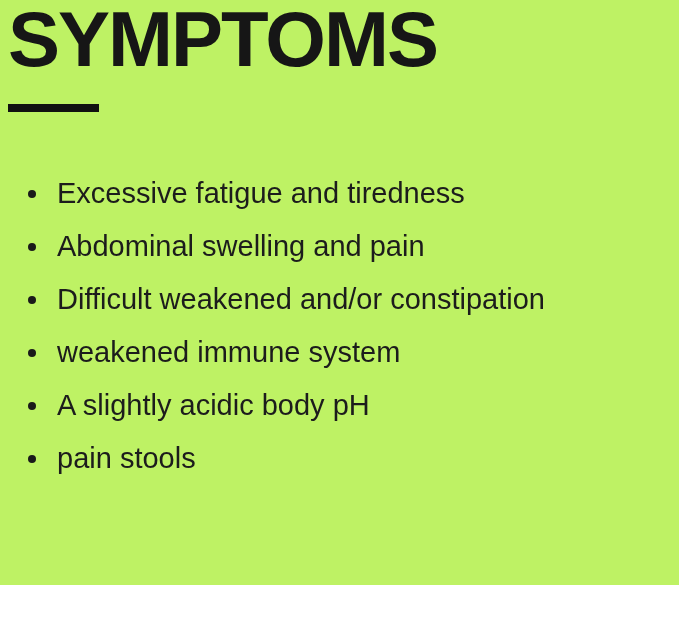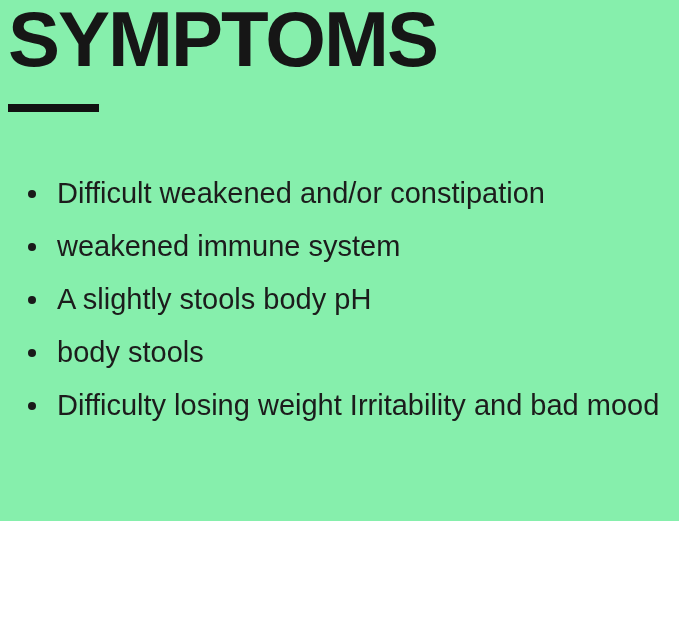--- a/index.html
+++ b/index.html
@@ -3,22 +3,22 @@
 <meta charset="utf-8">
 <style>
   html, body {
     margin: 0;
     padding: 0;
     background: #ffffff;
   }
   .page {
     position: relative;
     width: 679px;
-    height: 521px;
-    background: #86efac;
+    height: 585px;
+    background: #bef264;
     overflow: hidden;
     font-family: "Liberation Sans", sans-serif;
     box-sizing: border-box;
   }
   .page-title {
     margin: 0 0 0 8px;
     padding-top: 0;
     font-size: 78px;
     line-height: 1.0;
     font-weight: 800;
@@ -61,32 +61,36 @@
 </head>
 <body>
 
 <div class="page">
   <h1 class="page-title">SYMPTOMS</h1>
   <div class="title-underline"></div>
 
   <ul class="symptoms-list">
     <li class="list-item">
       <span class="bullet-icon"></span>
+      <span class="list-item-text">Excessive fatigue and tiredness</span>
+    </li>
+    <li class="list-item">
+      <span class="bullet-icon"></span>
+      <span class="list-item-text">Abdominal swelling and pain</span>
+    </li>
+    <li class="list-item">
+      <span class="bullet-icon"></span>
       <span class="list-item-text">Difficult weakened and/or constipation</span>
     </li>
     <li class="list-item">
       <span class="bullet-icon"></span>
       <span class="list-item-text">weakened immune system</span>
     </li>
     <li class="list-item">
       <span class="bullet-icon"></span>
-      <span class="list-item-text">A slightly stools body pH</span>
+      <span class="list-item-text">A slightly acidic body pH</span>
     </li>
     <li class="list-item">
       <span class="bullet-icon"></span>
-      <span class="list-item-text">body stools</span>
-    </li>
-    <li class="list-item">
-      <span class="bullet-icon"></span>
-      <span class="list-item-text">Difficulty losing weight Irritability and bad mood</span>
+      <span class="list-item-text">pain stools</span>
     </li>
   </ul>
 </div>
 
 </body></html>

